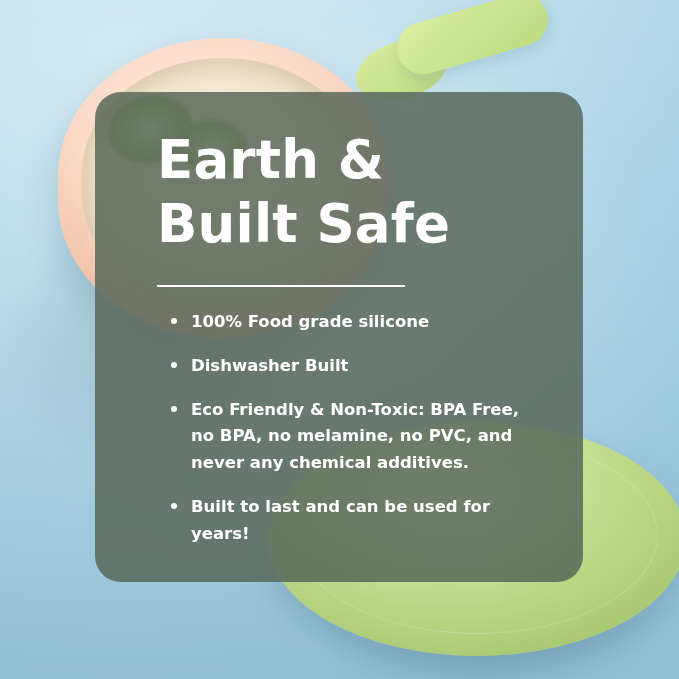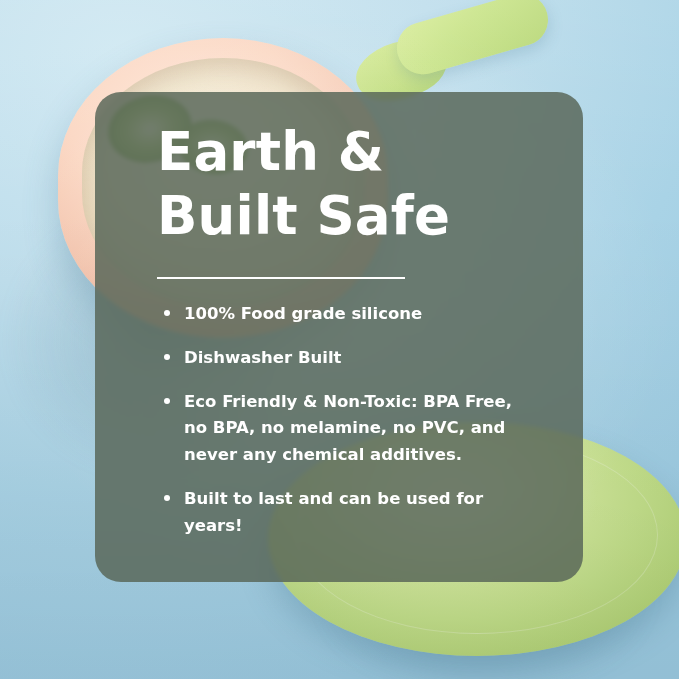--- a/index.html
+++ b/index.html
@@ -143,41 +143,41 @@
   .card {
     position: absolute;
     left: 95px;
     top: 92px;
     width: 488px;
     height: 490px;
     border-radius: 26px;
     background: rgba(88, 102, 88, 0.84);
     backdrop-filter: blur(2px);
     box-sizing: border-box;
-    padding: 28px 40px 30px 62px;
+    padding: 36px 40px 30px 62px;
     color: #ffffff;
   }
   .card-title {
     font-family: "DejaVu Sans", sans-serif;
     font-size: 53px;
     line-height: 1.20;
     font-weight: 700;
     letter-spacing: 0.2px;
     margin: 0;
     color: #ffffff;
   }
   .divider {
     width: 248px;
     height: 2px;
     background: #ffffff;
     margin: 30px 0 22px 0;
   }
   ul.bullets {
     list-style: none;
-    margin: 5px;
+    margin: 12px;
     padding: 0;
   }
   ul.bullets li {
     position: relative;
     padding-left: 22px;
     margin-bottom: 17px;
     font-size: 16.5px;
     line-height: 1.62;
     font-weight: 700;
     color: #ffffff;

